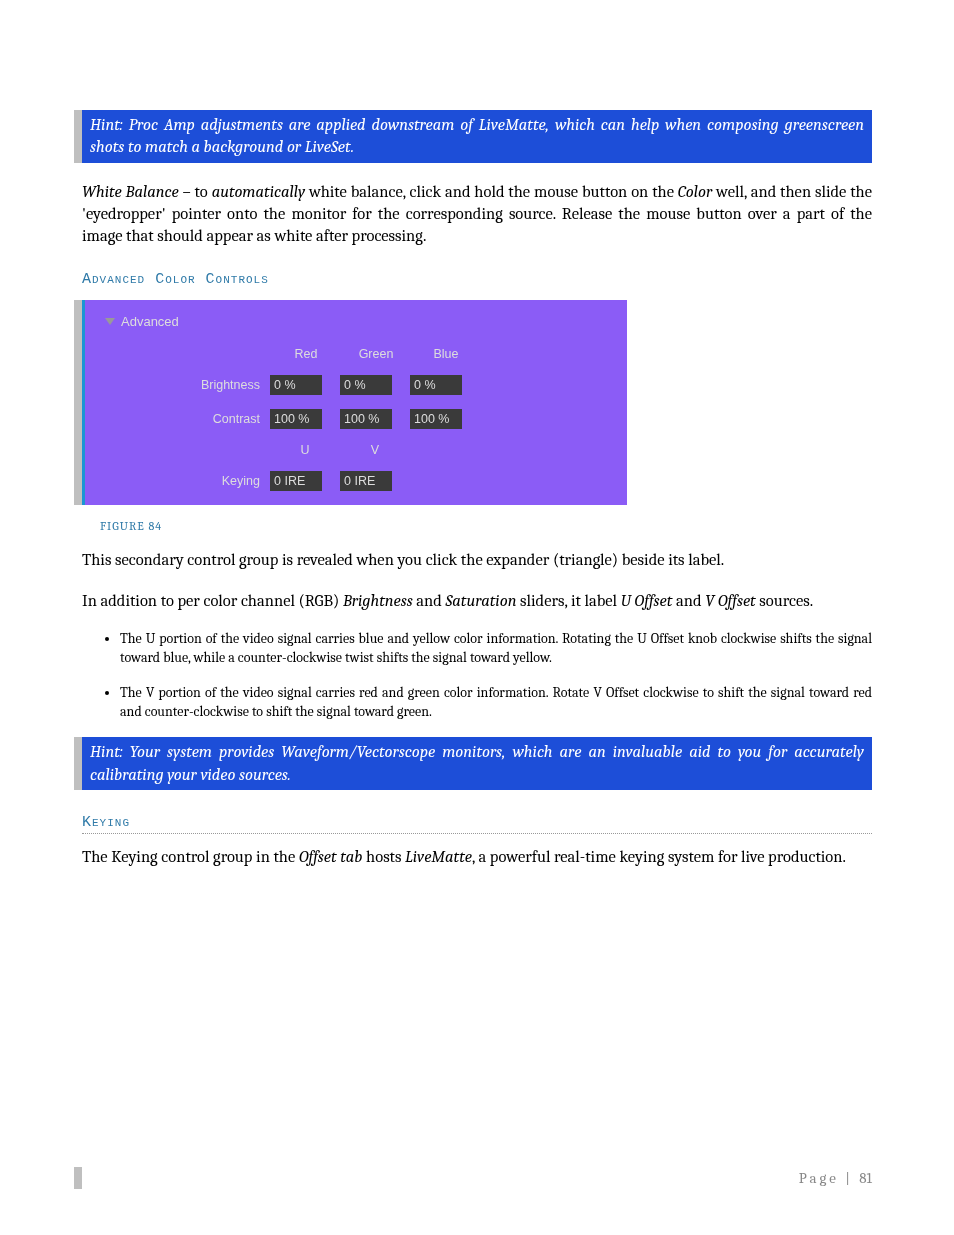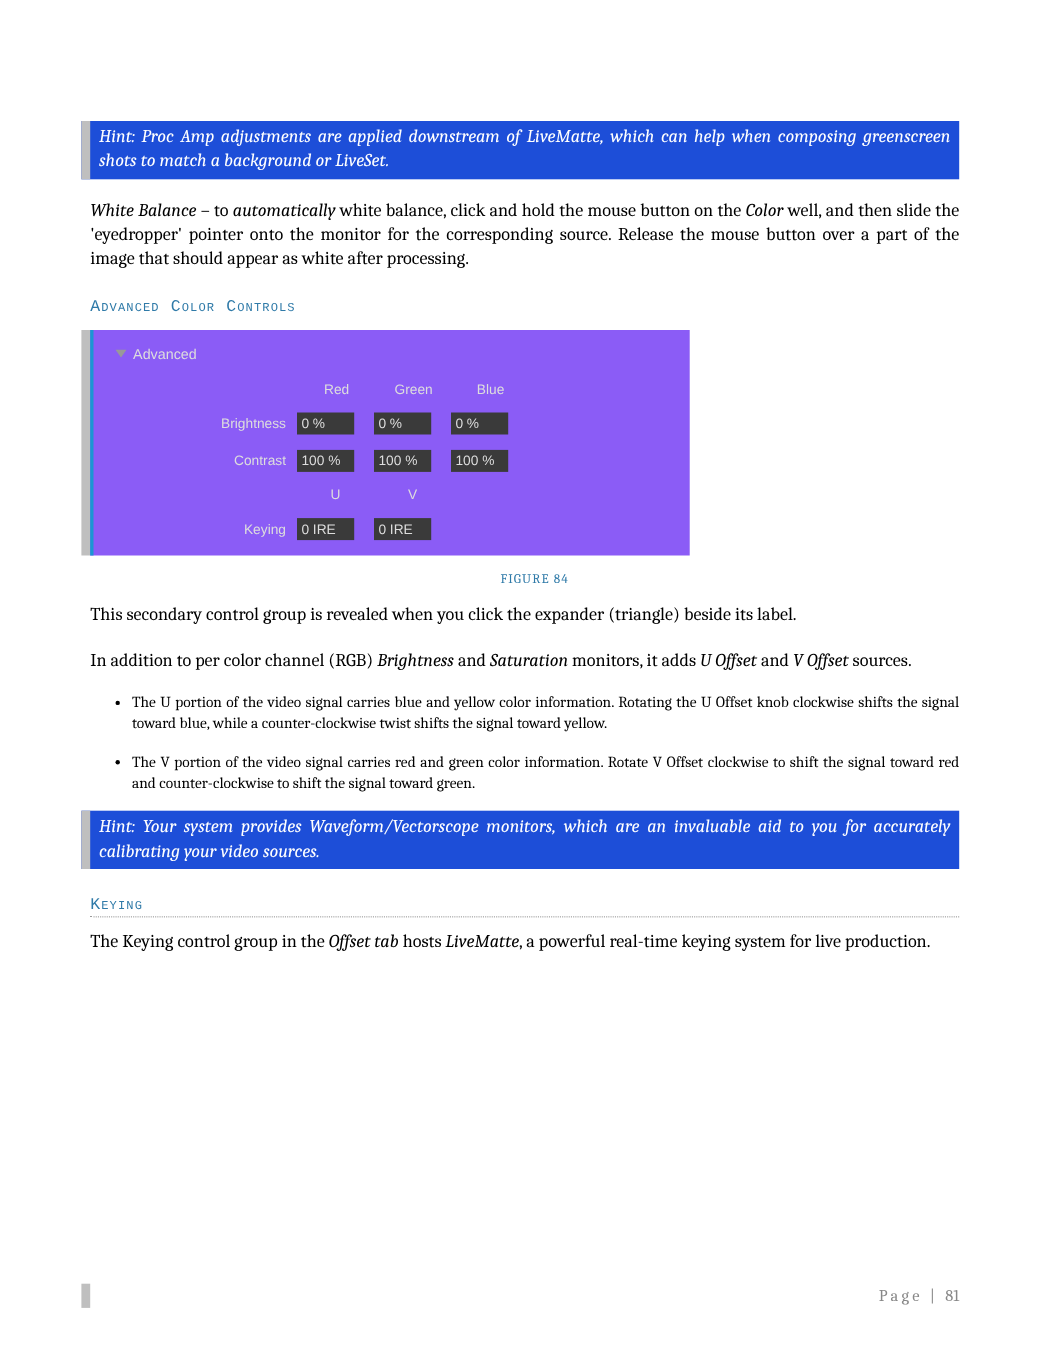--- a/index.html
+++ b/index.html
@@ -64,21 +64,20 @@
   .ss-head svg { width:10px; height:10px; }
   .ss-tbl { display:grid; grid-template-columns: 175px 70px 70px 70px; row-gap:14px; align-items:center; }
   .ss-lab { text-align:right; padding-right:10px; font-size:12.5px; }
   .ss-colh { font-size:12.5px; text-align:center; padding-left:2px; }
   .ss-cell { background:#3a3a3a; padding:3px 4px; width:52px; box-sizing:border-box; font-size:12.5px; white-space:nowrap; }
   .figure-cap {
     color: #2f7aa8;
     font-size: 12px;
     letter-spacing: 1px;
     margin: 14px 0 16px 18px;
-    text-align: center;
   }
   ul.bullets {
     padding-left: 38px;
     margin: 0 0 10px 0;
   }
   ul.bullets li {
     text-align: justify;
     font-size: 14px;
     line-height: 1.35;
     margin-bottom: 16px;
@@ -149,21 +148,21 @@
         <div></div>
       </div>
     </div>
   </div>
 
   <div class="figure-cap">FIGURE 84</div>
 
   <p class="body-p">This secondary control group is revealed when you click the expander (triangle) beside its label.</p>
 
   <p class="body-p">
-    <span>In addition to per color channel (RGB) </span><span class="ital">Brightness</span><span> and </span><span class="ital">Saturation</span><span> monitors, it adds </span><span class="ital">U Offset</span><span> and </span><span class="ital">V Offset</span><span> sources.</span>
+    <span>In addition to per color channel (RGB) </span><span class="ital">Brightness</span><span> and </span><span class="ital">Saturation</span><span> sliders, it label </span><span class="ital">U Offset</span><span> and </span><span class="ital">V Offset</span><span> sources.</span>
   </p>
 
   <ul class="bullets">
     <li>
       <span>The U portion of the video signal carries blue and yellow color information. Rotating the </span><span class="ital">U Offset knob</span><span> clockwise shifts the signal toward blue, while a counter-clockwise twist shifts the signal toward yellow.</span>
     </li>
     <li>
       <span>The V portion of the video signal carries red and green color information. Rotate </span><span class="ital">V Offset</span><span> clockwise to shift the signal toward red and counter-clockwise to shift the signal toward green.</span>
     </li>
   </ul>

